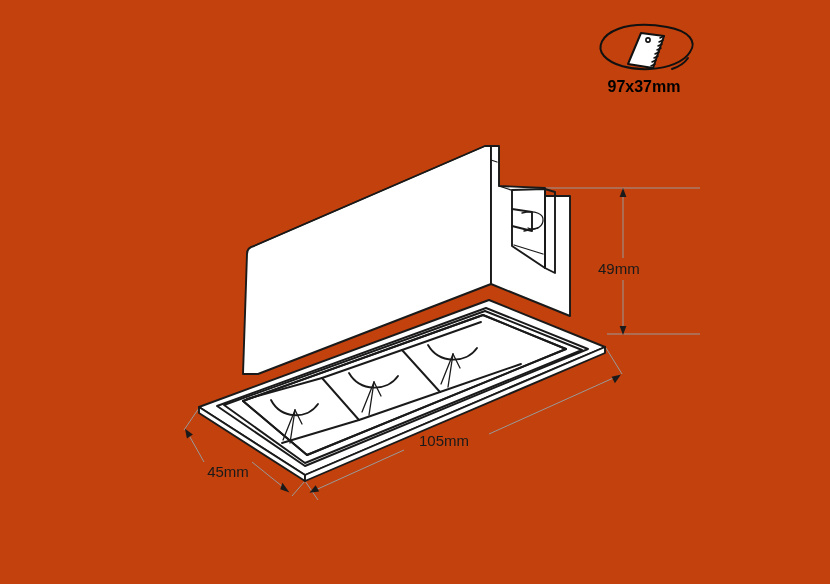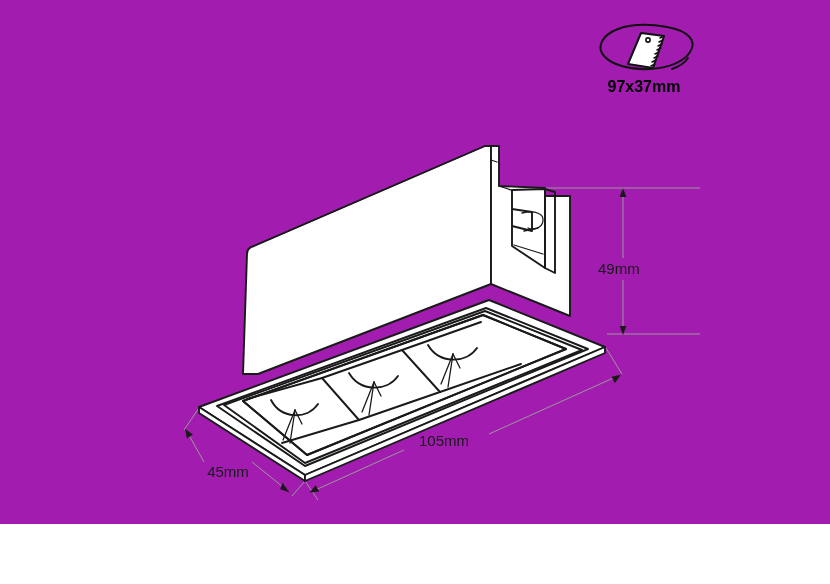--- a/index.html
+++ b/index.html
@@ -7,22 +7,22 @@
     margin: 0;
     padding: 0;
     background: #ffffff;
   }
   body {
     font-family: "Liberation Sans", sans-serif;
   }
   #page {
     position: relative;
     width: 830px;
-    height: 524px;
-    background: #a21caf;
+    height: 584px;
+    background: #c2410c;
     overflow: hidden;
   }
   #drawing {
     position: absolute;
     left: 0;
     top: 0;
     width: 830px;
     height: 584px;
   }
   .dim-text {

